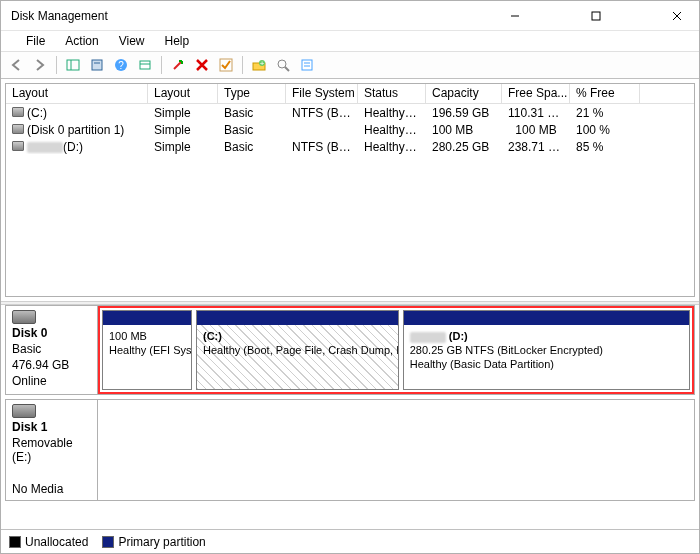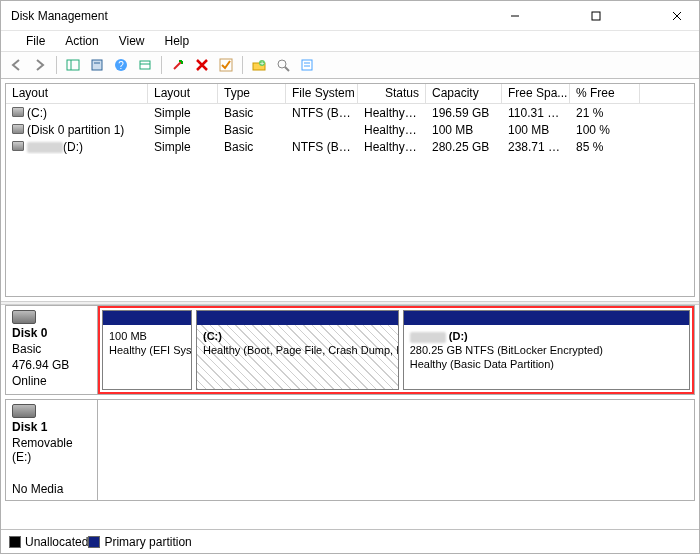--- a/index.html
+++ b/index.html
@@ -102,23 +102,23 @@
   .vol-row div {
     padding: 0 6px;
     overflow: hidden;
     white-space: nowrap;
     text-overflow: ellipsis;
   }
   .col-vol { width: 142px; }
   .col-lay { width: 70px; }
   .col-typ { width: 68px; }
   .col-fs  { width: 72px; }
-  .col-sta { width: 68px; text-align: right; }
+  .col-sta { width: 68px; }
   .col-cap { width: 76px; }
-  .col-fsp { width: 68px; }
+  .col-fsp { width: 68px; text-align: center; }
   .col-pf  { width: 70px; }
   .drive-ico {
     display: inline-block;
     width: 12px; height: 10px;
     background: linear-gradient(#ccc,#888);
     border: 1px solid #666;
     border-radius: 1px;
     vertical-align: middle;
     margin-right: 3px;
     position: relative;
@@ -201,20 +201,21 @@
     vertical-align: middle;
     border-radius: 2px;
   }
   
   .legend {
     height: 24px;
     border-top: 1px solid #c0c0c0;
     display: flex;
     align-items: center;
     padding: 0 8px;
+    gap: 14px;
     background: #fff;
     margin-top: auto;
   }
   .legend .sw {
     width: 12px; height: 12px;
     border: 1px solid #666;
     display: inline-block;
     vertical-align: middle;
     margin-right: 4px;
   }

